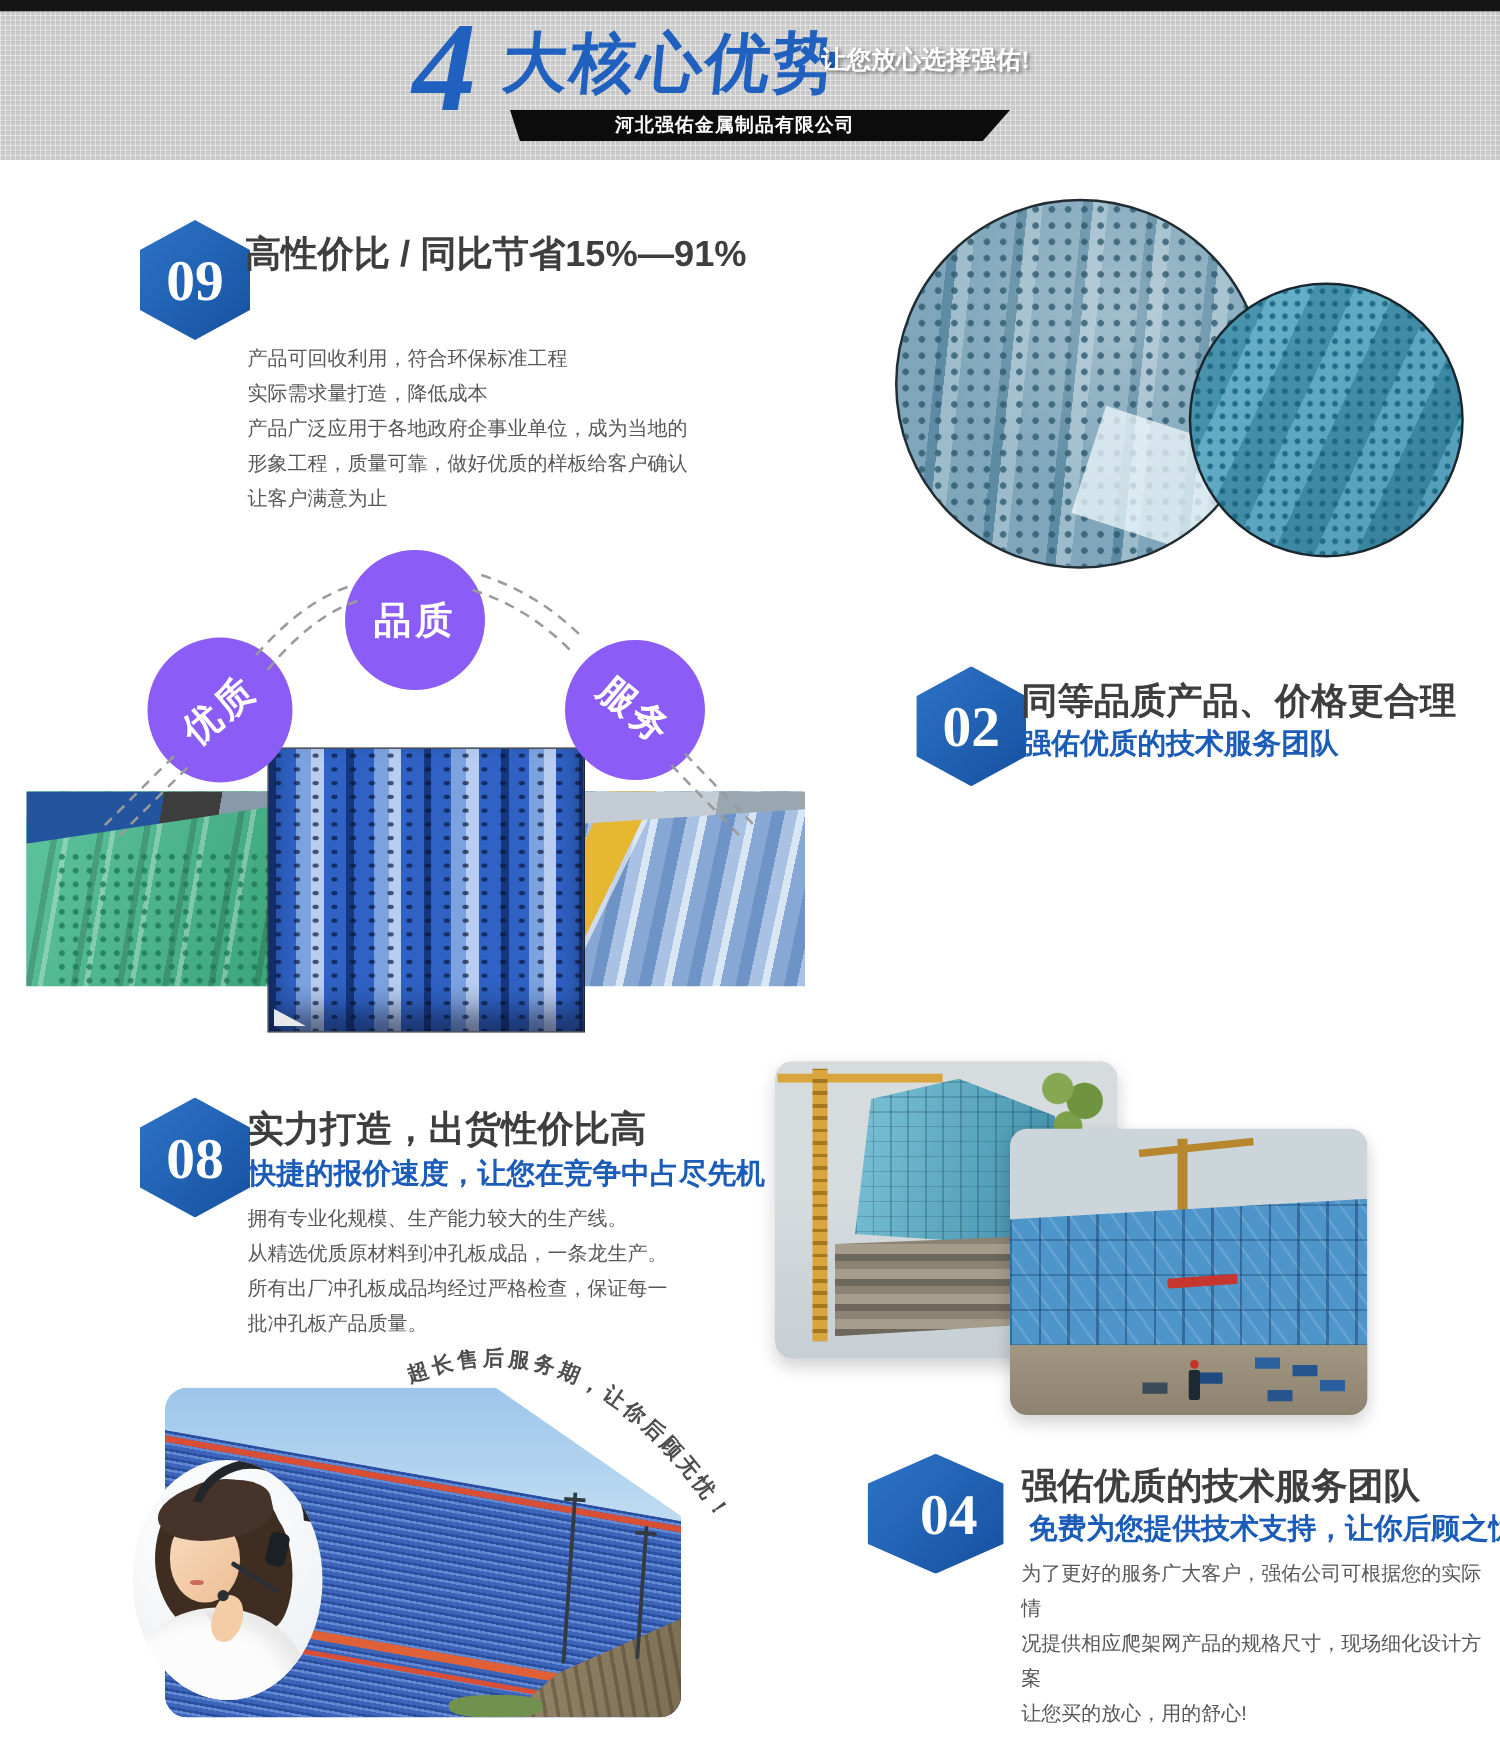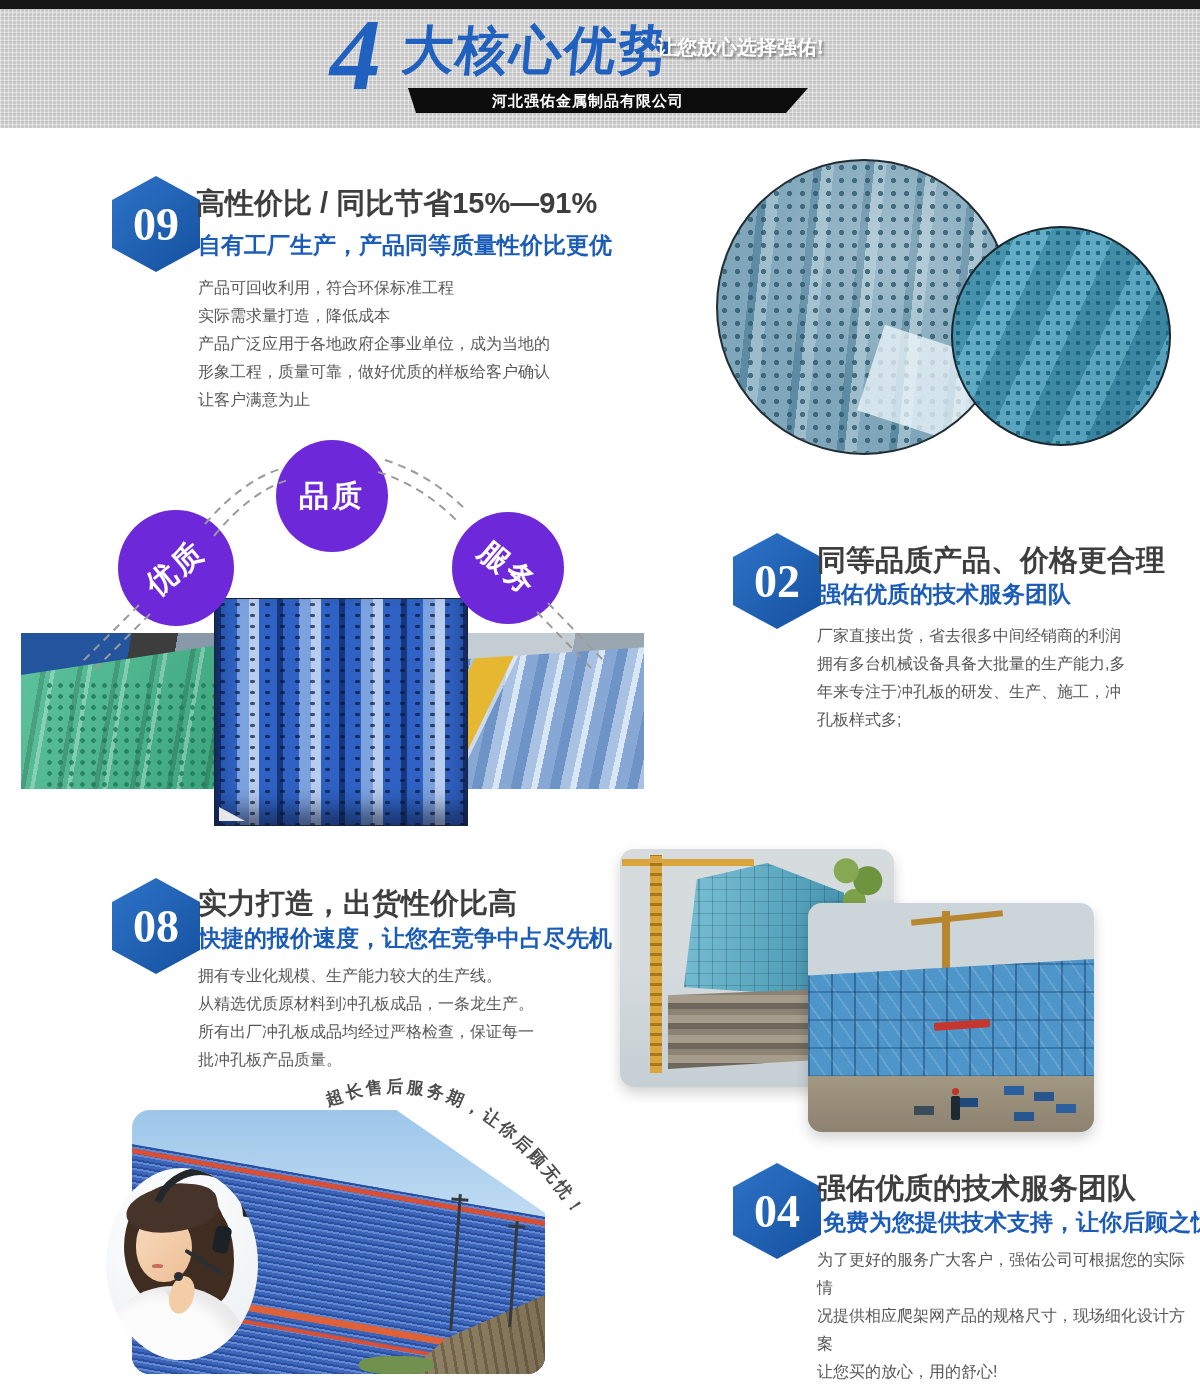--- a/index.html
+++ b/index.html
@@ -39,21 +39,21 @@
   .cp1:before{content:"";position:absolute;inset:0;
     background-image:radial-gradient(#2e5a6e 2.3px,transparent 2.9px);background-size:13px 13px;opacity:.8;}
   .cp1:after{content:"";position:absolute;left:150px;top:180px;width:120px;height:90px;
     background:rgba(240,248,252,.75);transform:rotate(18deg);}
   .cp2{left:951px;top:226px;width:216px;height:216px;border:2px solid #18262e;z-index:3;
     background:repeating-linear-gradient(115deg,rgba(255,255,255,.12) 0 30px,rgba(0,0,0,.10) 30px 60px),
       linear-gradient(135deg,#55a8c4,#3a8dac);}
   .cp2:before{content:"";position:absolute;inset:0;
     background-image:radial-gradient(#17617e 2px,transparent 2.6px);background-size:10px 10px;opacity:.85;}
   
-  .qcircle{position:absolute;border-radius:50%;background:#6d28d9;display:flex;align-items:center;
+  .qcircle{position:absolute;border-radius:50%;background:#8b5cf6;display:flex;align-items:center;
     justify-content:center;color:#fff;font-weight:bold;font-size:30px;letter-spacing:3px;z-index:4;}
   .qc1{left:118px;top:510px;width:116px;height:116px;}
   .qc2{left:276px;top:440px;width:112px;height:112px;}
   .qc3{left:452px;top:512px;width:112px;height:112px;}
   .rot-l{transform:rotate(-40deg);} .rot-r{transform:rotate(40deg);}
   
   .photo{position:absolute;overflow:hidden;}
   .ph-green{left:21px;top:633px;width:194px;height:156px;z-index:2;
     background:repeating-linear-gradient(100deg,rgba(255,255,255,.30) 0 4px,transparent 4px 26px,rgba(0,0,0,.16) 26px 31px,transparent 31px 36px),
       linear-gradient(115deg,#5ec49e,#3da57d);}
@@ -163,21 +163,20 @@
     <div class="big4">4</div>
     <div class="header-title">大核心优势</div>
     <div class="header-tagline">让您放心选择强佑!</div>
     <div class="company-bar">河北强佑金属制品有限公司</div>
   </div>
 
   <div class="hex z6" style="left:112px;top:176px;">
     <span>09</span>
   </div>
   <div class="sec-title z6" style="left:196px;top:184px;">高性价比 / 同比节省15%—91%</div>
-  <div class="sec-sub z6" style="left:198px;top:230px;">自有工厂生产，产品同等质量性价比更优</div>
   <div class="sec-body" style="left:198px;top:274px;width:380px;">产品可回收利用，符合环保标准工程
 实际需求量打造，降低成本
 产品广泛应用于各地政府企事业单位，成为当地的
 形象工程，质量可靠，做好优质的样板给客户确认
 让客户满意为止</div>
 
   <div class="circle-photo cp1"></div>
   <div class="circle-photo cp2"></div>
 
   <div class="qcircle qc1">
@@ -192,24 +191,20 @@
 
   <div class="photo ph-green"></div>
   <div class="photo ph-lblue"></div>
   <div class="photo ph-blue"></div>
 
   <div class="hex z6" style="left:733px;top:533px;">
     <span>02</span>
   </div>
   <div class="sec-title z6" style="left:817px;top:541px;">同等品质产品、价格更合理</div>
   <div class="sec-sub z6" style="left:818px;top:579px;">强佑优质的技术服务团队</div>
-  <div class="sec-body" style="left:817px;top:622px;width:340px;">厂家直接出货，省去很多中间经销商的利润
-拥有多台机械设备具备大批量的生产能力,多
-年来专注于冲孔板的研发、生产、施工，冲
-孔板样式多;</div>
 
   <div class="con con1">
     <div class="con1-boom"></div>
     <div class="con1-mast"></div>
     <div class="con1-building"></div>
     <div class="con1-floors"></div>
     <div class="con1-tree"></div>
   </div>
   <div class="con con2">
     <div class="con2-boom"></div>
@@ -251,21 +246,21 @@
     <div class="ag-fringe"></div>
     <div class="ag-shirt"></div>
     <div class="ag-collar"></div>
     <div class="ag-hand"></div>
     <div class="ag-band"></div>
     <div class="ag-ear"></div>
     <div class="ag-mic"></div>
     <div class="ag-mictip"></div>
   </div>
 
-  <div class="hex z6" style="left:733px;top:1163px;">
+  <div class="hex z6" style="left:694px;top:1163px;padding-left:21px;">
     <span>04</span>
   </div>
   <div class="sec-title z6" style="left:817px;top:1169px;">强佑优质的技术服务团队</div>
   <div class="sec-sub z6" style="left:823px;top:1207px;">免费为您提供技术支持，让你后顾之忧</div>
   <div class="sec-body" style="left:817px;top:1246px;width:380px;">为了更好的服务广大客户，强佑公司可根据您的实际情
 况提供相应爬架网产品的规格尺寸，现场细化设计方案
 让您买的放心，用的舒心!</div>
 
   <svg class="overlay" viewBox="0 0 1200 1400">
     <g stroke="#9a9a9a" stroke-width="2" stroke-dasharray="8 6" fill="none">

